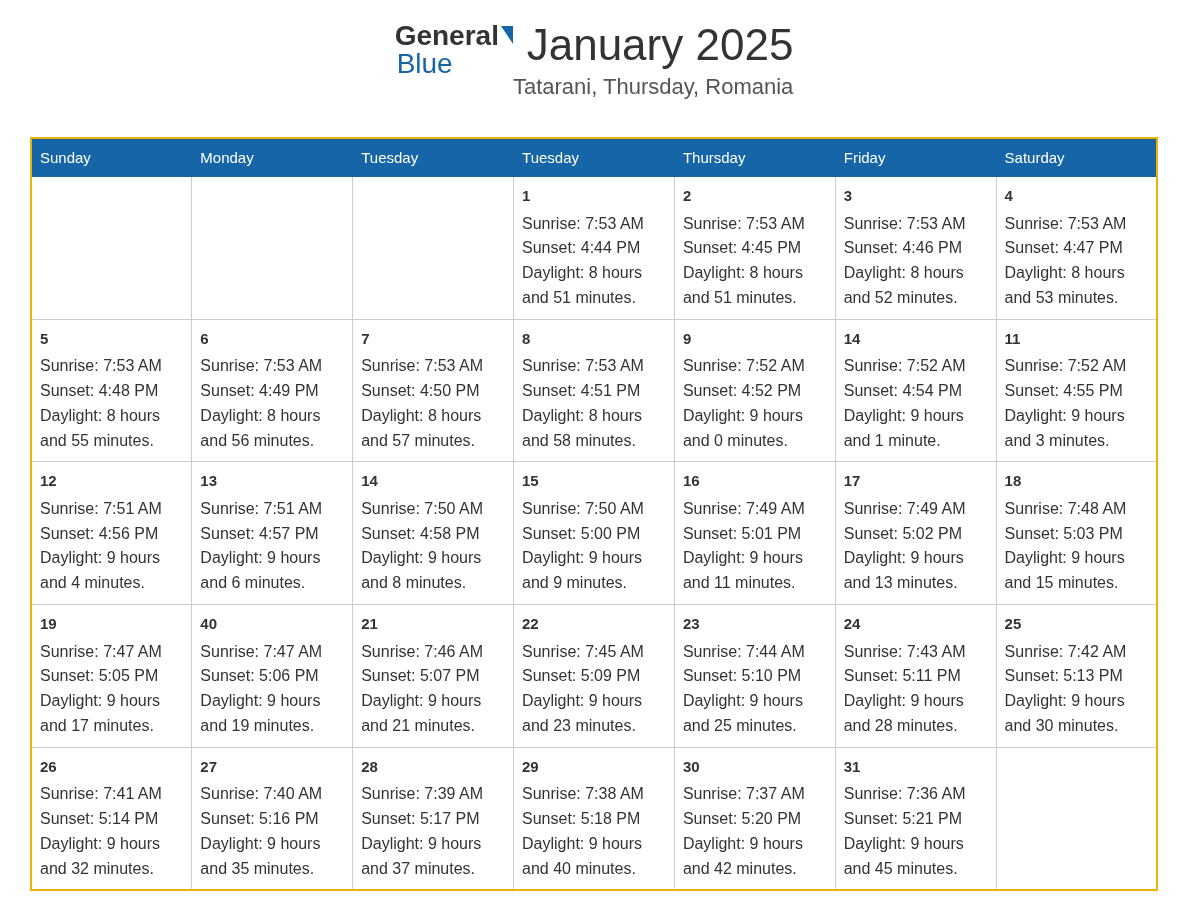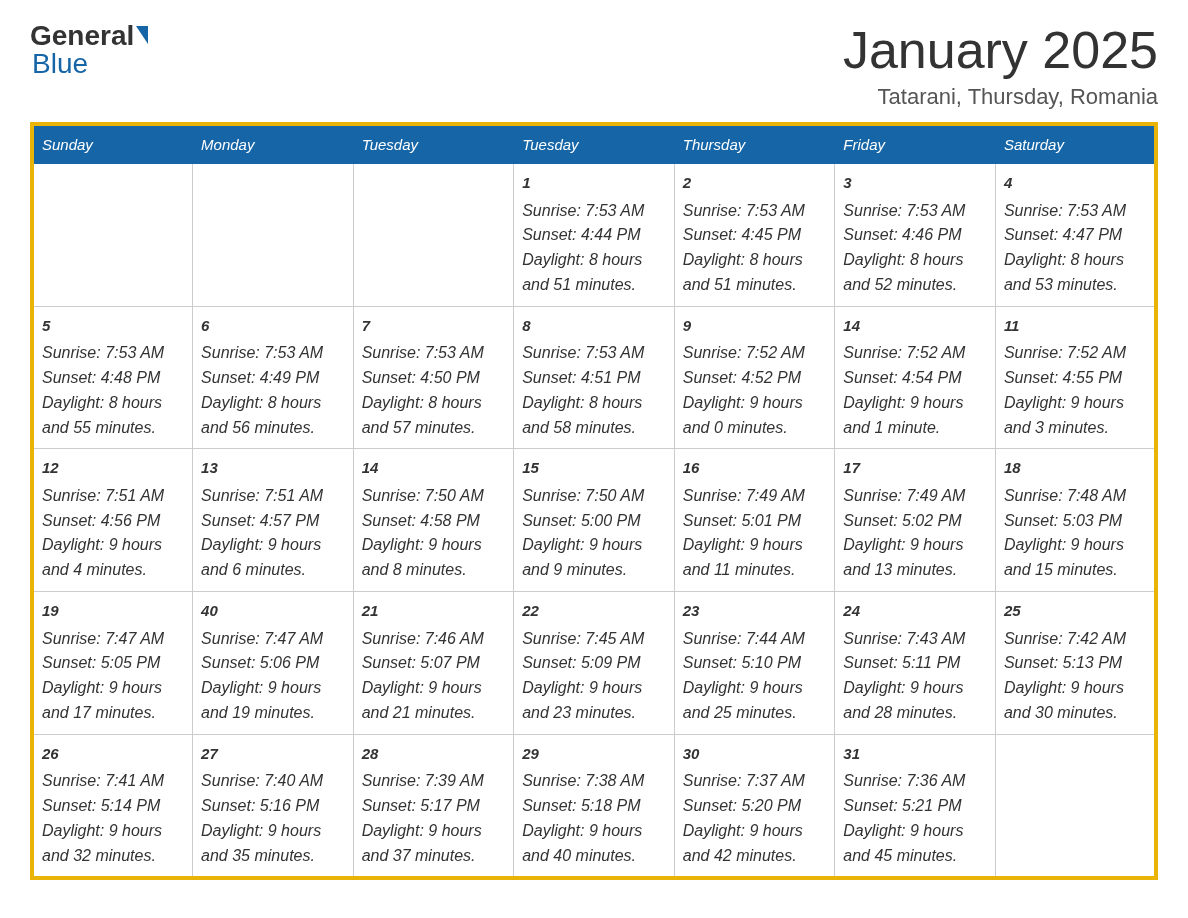--- a/index.html
+++ b/index.html
@@ -6,23 +6,23 @@
     body {
       font-family: Arial, Helvetica, sans-serif;
       background: #fff;
       color: #333;
       width: 1188px;
       min-height: 918px;
       padding: 20px 30px;
     }
     .header {
       display: flex;
-      justify-content: space-between;
+      justify-content: center;
       align-items: flex-start;
-      margin-bottom: 12px;
+      margin-bottom: 37px;
     }
     .logo {
       display: flex;
       flex-direction: column;
       align-items: flex-start;
     }
     .logo-general {
       font-size: 28px;
       font-weight: bold;
       color: #333;
@@ -43,34 +43,33 @@
       font-size: 28px;
       font-weight: normal;
       color: #1565a7;
       margin-top: -4px;
       padding-left: 2px;
     }
     .title-section {
       text-align: right;
     }
     .month-title {
-      font-size: 52px;
+      font-size: 44px;
       font-weight: normal;
       color: #333;
     }
     .location-title {
       font-size: 22px;
       color: #555;
       margin-top: 4px;
     }
     .calendar-table {
       width: 100%;
       border-collapse: collapse;
-      border: 4px solid #eab308;
-      font-style: italic;
+      border: 2px solid #eab308;
     }
     .calendar-table th {
       background-color: #1565a7;
       color: #fff;
       padding: 10px 8px;
       font-size: 15px;
       font-weight: normal;
       text-align: left;
       border: 1px solid #1565a7;
     }

